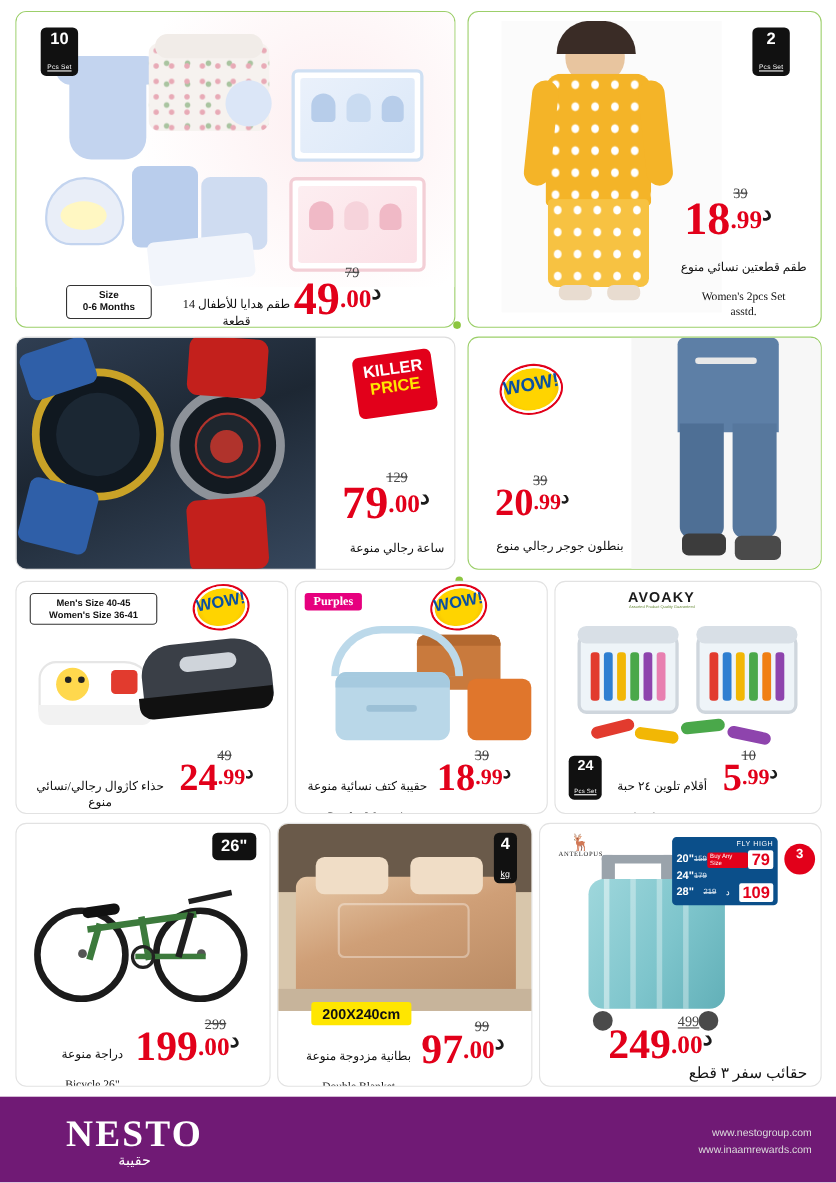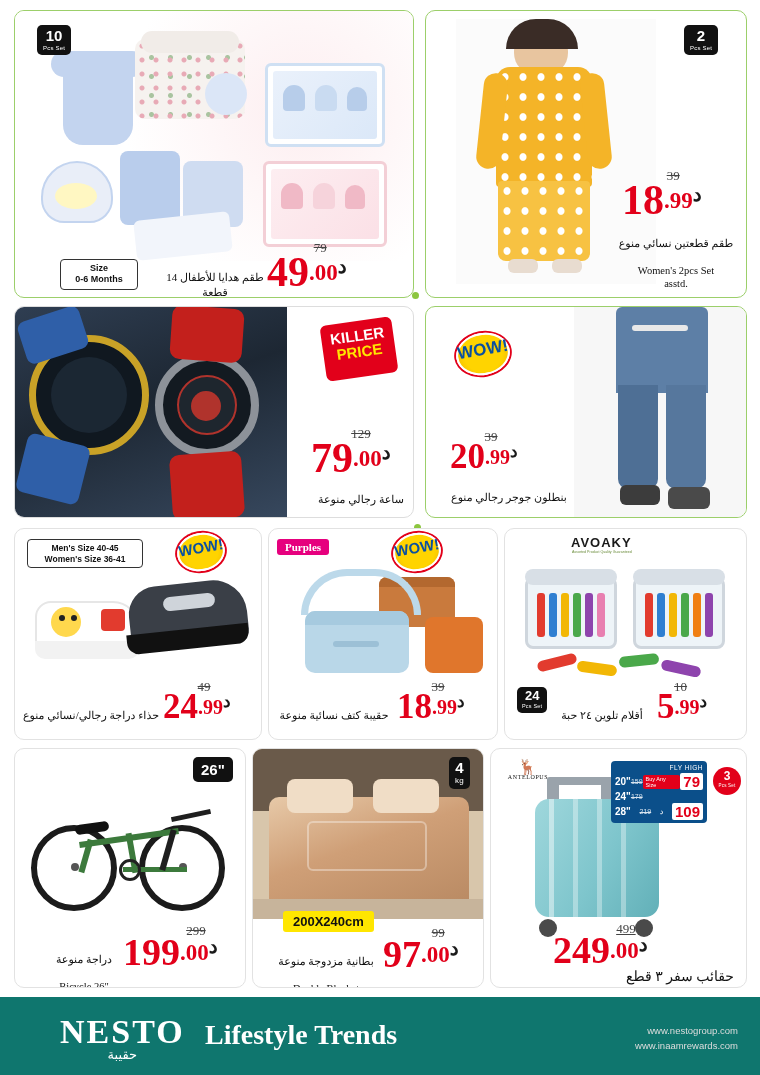--- a/index.html
+++ b/index.html
@@ -83,21 +83,21 @@
   .pcs-badge {
     position: absolute;
     background: #111;
     color: #fff;
     border-radius: 5px;
     text-align: center;
     padding: 3px 6px 4px;
     line-height: 1;
   }
   .pcs-badge .n { font-size: 15px; font-weight: bold; display:block;}
-  .pcs-badge .t { font-size: 6px; display:block; margin-top:2px; letter-spacing:.2px;}
+  .pcs-badge .t { font-size: 6px; display:block; margin-top:16px; letter-spacing:.2px;text-decoration:underline;}
 
   .size-badge {
     position: absolute;
     border: 1px solid #333;
     border-radius: 4px;
     background:#fff;
     font-size: 9px;
     font-weight: bold;
     text-align: center;
     line-height: 1.25;
@@ -145,21 +145,21 @@
   }
 
   
   .photo { position: absolute; overflow: hidden; }
 
   
   .footer {
     position: absolute;
     left: 0; bottom: 0;
     width: 760px; height: 78px;
-    background: #0f766e;
+    background: #701a75;
     color: #fff;
   }
   .footer .nesto {
     position: absolute; left: 60px; top: 16px;
     font-family: "Liberation Serif", serif;
     font-size: 34px; letter-spacing: 2px; font-weight: bold;
   }
   .footer .nesto .ar {
     display:block; font-size: 13px; letter-spacing:0; text-align:center; margin-top:-4px; font-weight:normal;
   }
@@ -335,21 +335,21 @@
     <div class="wow" style="left:162px; top:4px; width:48px;height:38px;font-size:15px;line-height:26px;">
       <span>WOW!</span>
     </div>
 
     <div class="price small" style="left:148px; top:160px;">
       <span class="cur">د</span><span class="int">24</span><span class="dec">.99</span>
       <span class="old" style="right:22px;top:-9px;">49</span>
     </div>
 
     <div class="desc" style="left:8px; top:166px; width:136px;">
-      <span class="ar">حذاء دراجة رجالي/نسائي منوع</span>
+      <span class="ar">حذاء كاژوال رجالي/نسائي منوع</span>
       
     </div>
   </div>
 
   <div class="card" style="left:268px; top:528px; width:230px; height:212px; border-color:#e2e2e2;">
     <div class="photo" style="left:6px; top:34px; width:220px; height:128px;">
       <div style="position:absolute;left:104px;top:14px;width:76px;height:50px;background:#c97a3d;border-radius:8px;"></div>
       <div style="position:absolute;left:104px;top:14px;width:76px;height:10px;background:#b3682f;border-radius:8px 8px 0 0;"></div>
       <div style="position:absolute;left:150px;top:54px;width:58px;height:56px;background:#e0762c;border-radius:8px;"></div>
       <div style="position:absolute;left:30px;top:48px;width:104px;height:62px;background:#b9d7e8;border-radius:10px;"></div>
@@ -541,20 +541,19 @@
       <span class="ar" style="font-size:14px;">حقائب سفر ٣ قطع منوعة</span>
       
     </div>
   </div>
 
   <div class="footer">
     <div class="nesto">
       <span>NESTO</span>
       <span class="ar">حقيبة</span>
     </div>
-    <div class="tagline">Lifestyle Trends</div>
     <div class="urls">
       <div>www.nestogroup.com</div>
       <div>www.inaamrewards.com</div>
     </div>
   </div>
 
 </div>
 
 </body></html>

